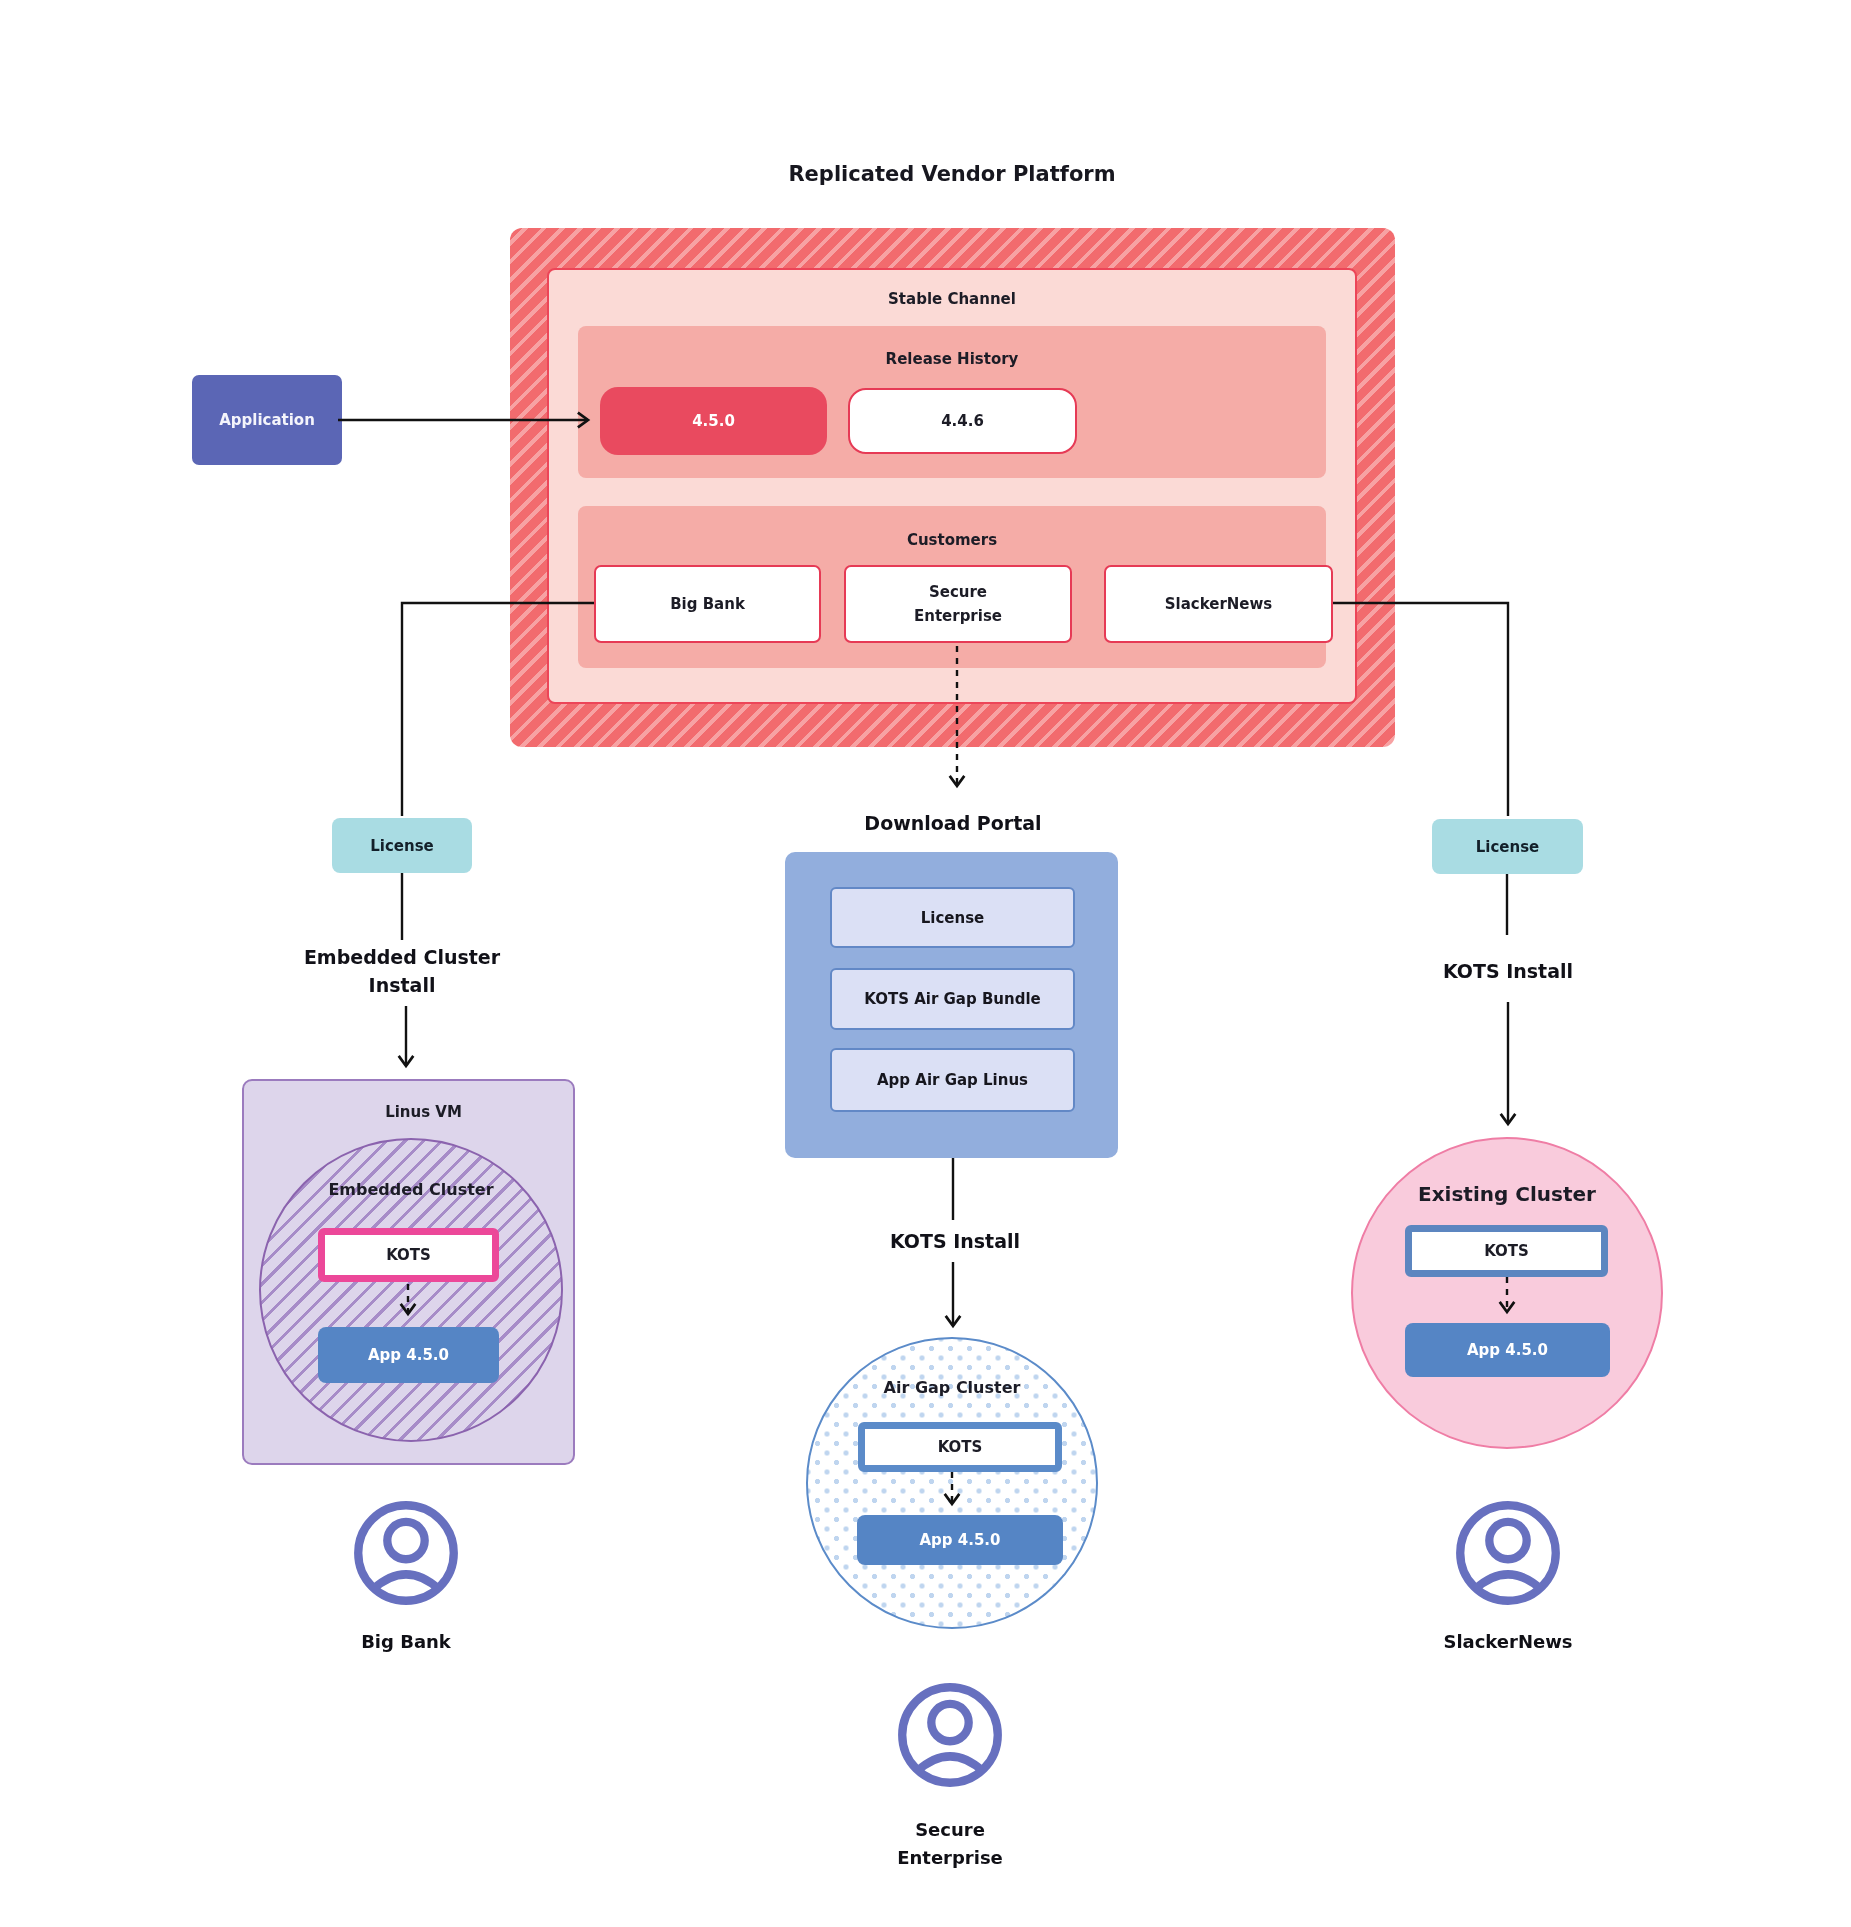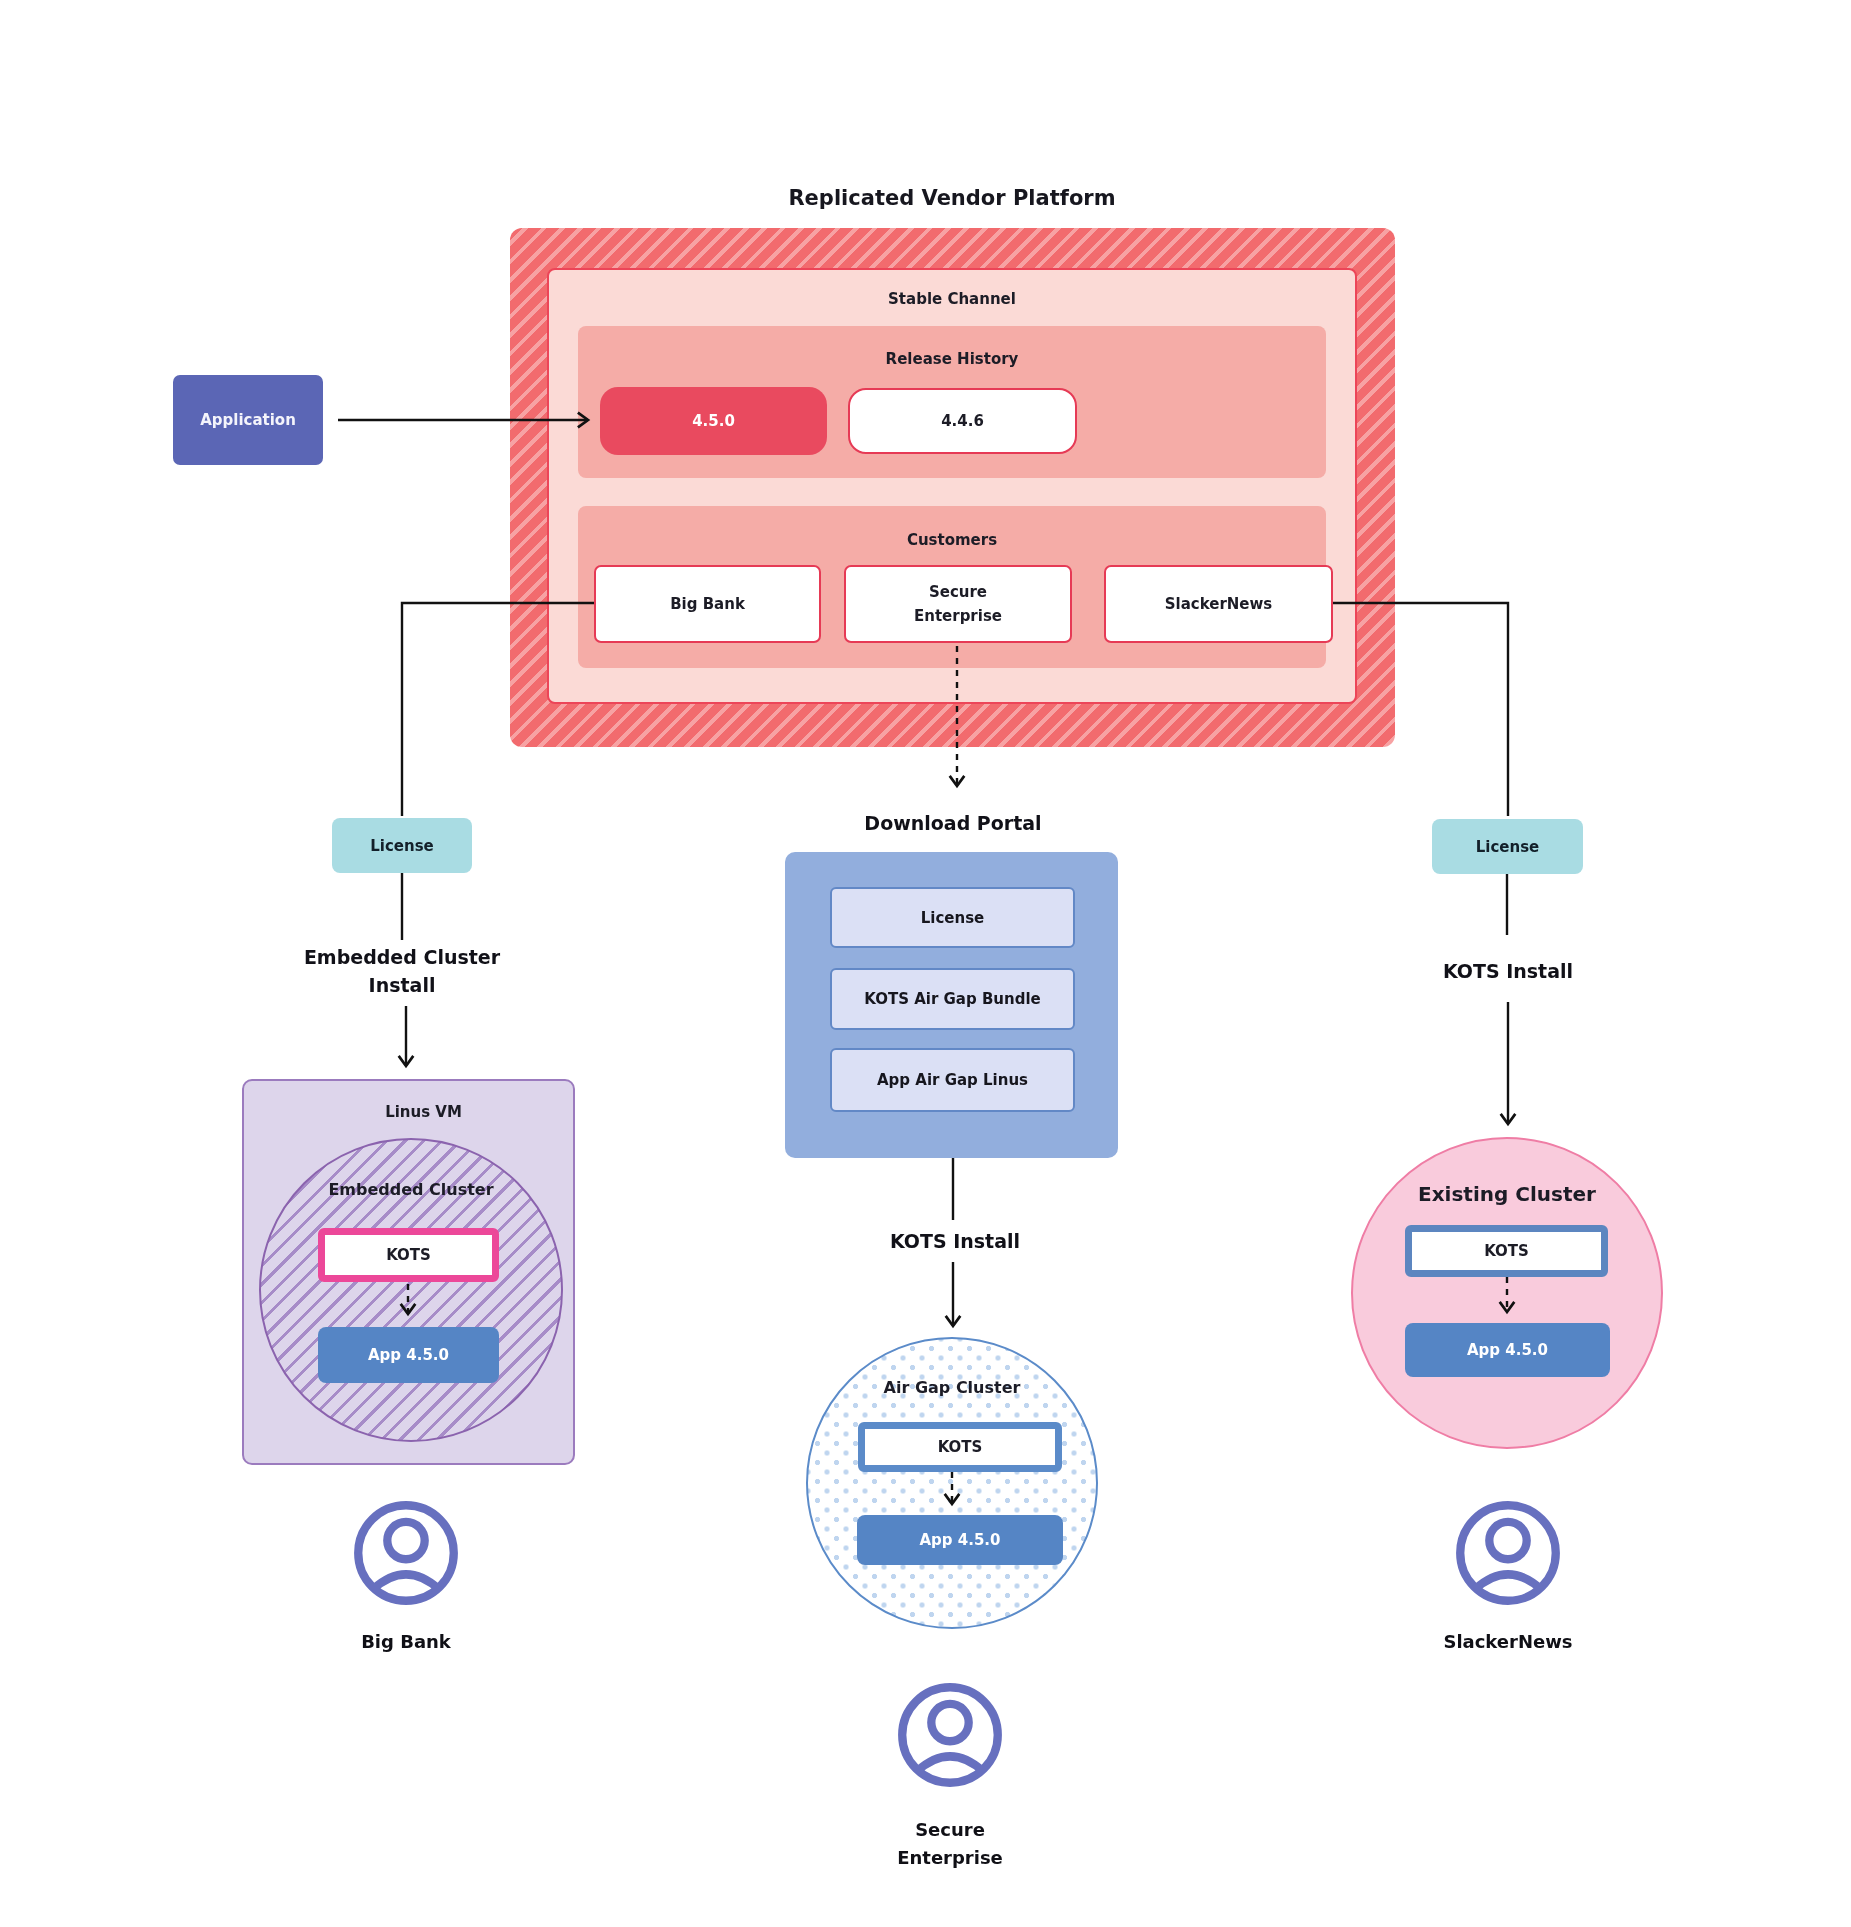--- a/index.html
+++ b/index.html
@@ -6,21 +6,21 @@
   body{
     width:1851px;height:1927px;position:relative;background:#ffffff;
     font-family:"DejaVu Sans","Liberation Sans",sans-serif;color:#1b1b24;
     overflow:hidden;
   }
   .abs{position:absolute;}
   .flexc{display:flex;align-items:center;justify-content:center;text-align:center;}
   .preline{white-space:pre-line;}
 
   
-  .diagram-title{left:527px;top:186px;width:850px;font-size:21px;font-weight:600;color:#17171f;text-align:center;}
+  .diagram-title{left:527px;top:162px;width:850px;font-size:21px;font-weight:600;color:#17171f;text-align:center;}
   .platform-outer{
     left:510px;top:228px;width:885px;height:519px;border-radius:12px;
     background:repeating-linear-gradient(135deg,#F26B6E 0px,#F26B6E 9px,#F7A2A3 9px,#F7A2A3 13px);
   }
   .stable-box{
     left:547px;top:268px;width:810px;height:436px;border-radius:8px;
     background:#FBDAD6;border:2px solid #EC4558;box-sizing:border-box;
   }
   .lbl{font-size:15px;font-weight:600;color:#1c1c26;text-align:center;}
   .stable-label{left:547px;top:290px;width:810px;}
@@ -34,21 +34,21 @@
   .version-prev{left:848px;top:388px;width:229px;height:66px;background:#ffffff;border:2px solid #E63A55;box-sizing:border-box;color:#1c1c26;text-align:center;}
   .customer-box{
     background:#ffffff;border:2px solid #E63A55;box-sizing:border-box;border-radius:7px;
     font-size:15px;font-weight:600;color:#1c1c26;line-height:1.6;
   }
   .cust-1{left:594px;top:565px;width:227px;height:78px;}
   .cust-2{left:844px;top:565px;width:228px;height:78px;}
   .cust-3{left:1104px;top:565px;width:229px;height:78px;}
 
   .application-box{
-    left:173px;top:375px;width:150px;height:90px;border-radius:7px;
+    left:192px;top:375px;width:150px;height:90px;border-radius:7px;
     background:#5B66B5;color:#f4f4fb;font-size:15px;font-weight:600;
   }
 
   
   .license-badge{background:#A9DCE3;border-radius:8px;font-size:15px;font-weight:600;color:#13202a;}
   .license-left{left:332px;top:818px;width:140px;height:55px;}
   .license-right{left:1432px;top:819px;width:151px;height:55px;}
 
   
   .heading{font-size:19px;font-weight:600;color:#111118;text-align:center;line-height:1.45;}

